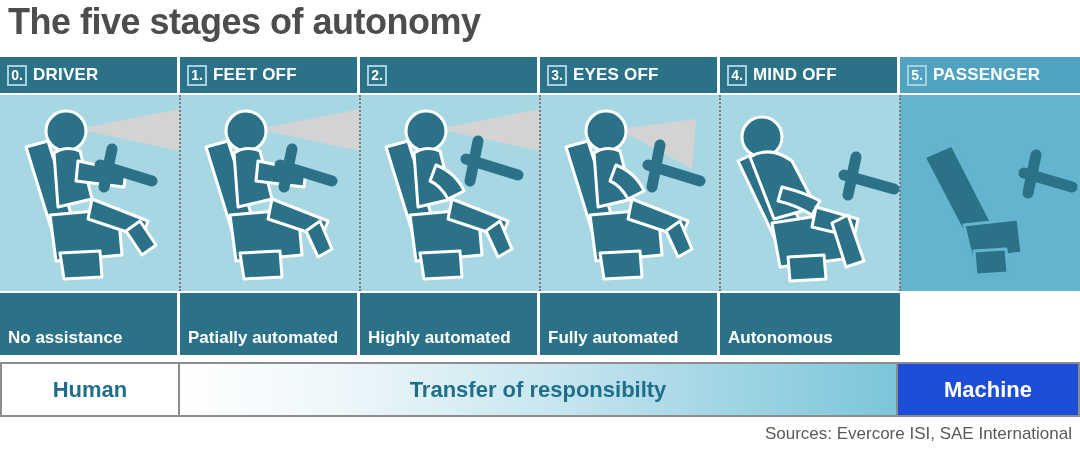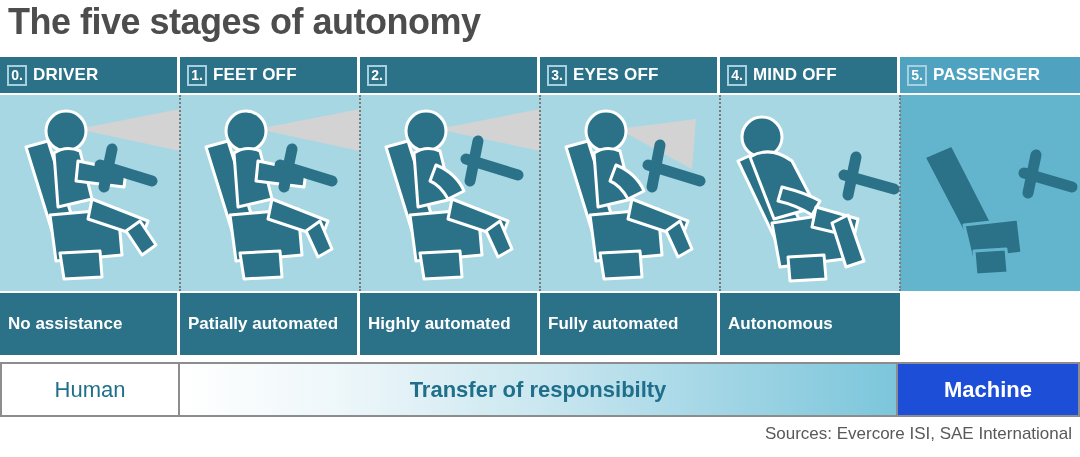--- a/index.html
+++ b/index.html
@@ -71,40 +71,40 @@
   .fig{position:absolute;left:0;top:0;width:180px;height:196px;}
 
   
   .desc-row{
     position:absolute;left:0;top:293px;width:1080px;height:62px;
     display:flex;
   }
   .desc-cell{
     width:180px;height:62px;box-sizing:border-box;
     background:#2b7289;border-right:3px solid #ffffff;
-    display:flex;align-items:center;
-    padding:0 8px;
+    display:flex;align-items:flex-end;
+    padding:8px 8px;
   }
   .desc-cell:last-child{border-right:none;}
   .desc-cell.machine{background:#2b7289;}
   .desc-text{
     color:#ffffff;font-size:17px;font-weight:bold;line-height:18px;
   }
 
   
   .resp-row{
     position:absolute;left:0;top:362px;width:1080px;height:55px;
     box-sizing:border-box;border:2px solid #8d8d8d;display:flex;
   }
   .resp-human{
     width:178px;height:51px;background:#ffffff;
     display:flex;align-items:center;justify-content:center;
     border-right:2px solid #8d8d8d;box-sizing:border-box;
   }
-  .resp-human span{color:#1f6f8b;font-size:22px;font-weight:normal;}
+  .resp-human span{color:#1f6f8b;font-size:22px;font-weight:bold;}
   .resp-mid{
     width:718px;height:51px;
     background:linear-gradient(to right,#ffffff 0%,#eef7fa 22%,#cbe7f0 50%,#9ed4e4 78%,#7cc6db 100%);
     display:flex;align-items:center;justify-content:center;
     border-right:2px solid #8d8d8d;box-sizing:border-box;text-align:center;
   }
   .resp-mid span{color:#1f6f8b;font-size:22px;font-weight:bold;}
   .resp-machine{
     flex:1;height:51px;background:#1d4ed8;
     display:flex;align-items:center;justify-content:center;

